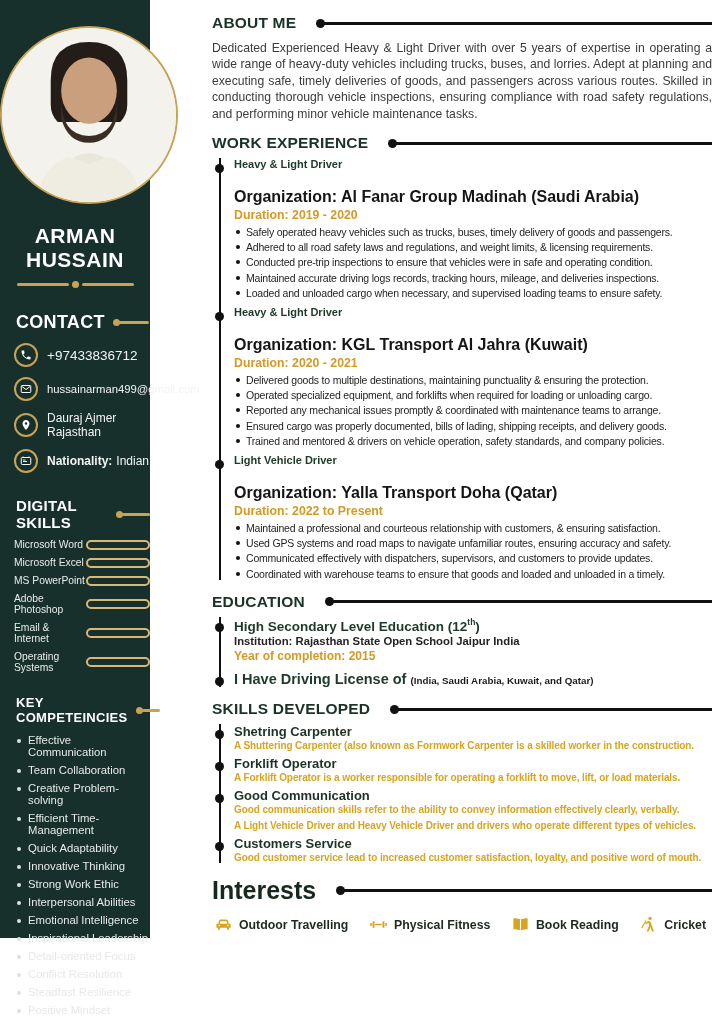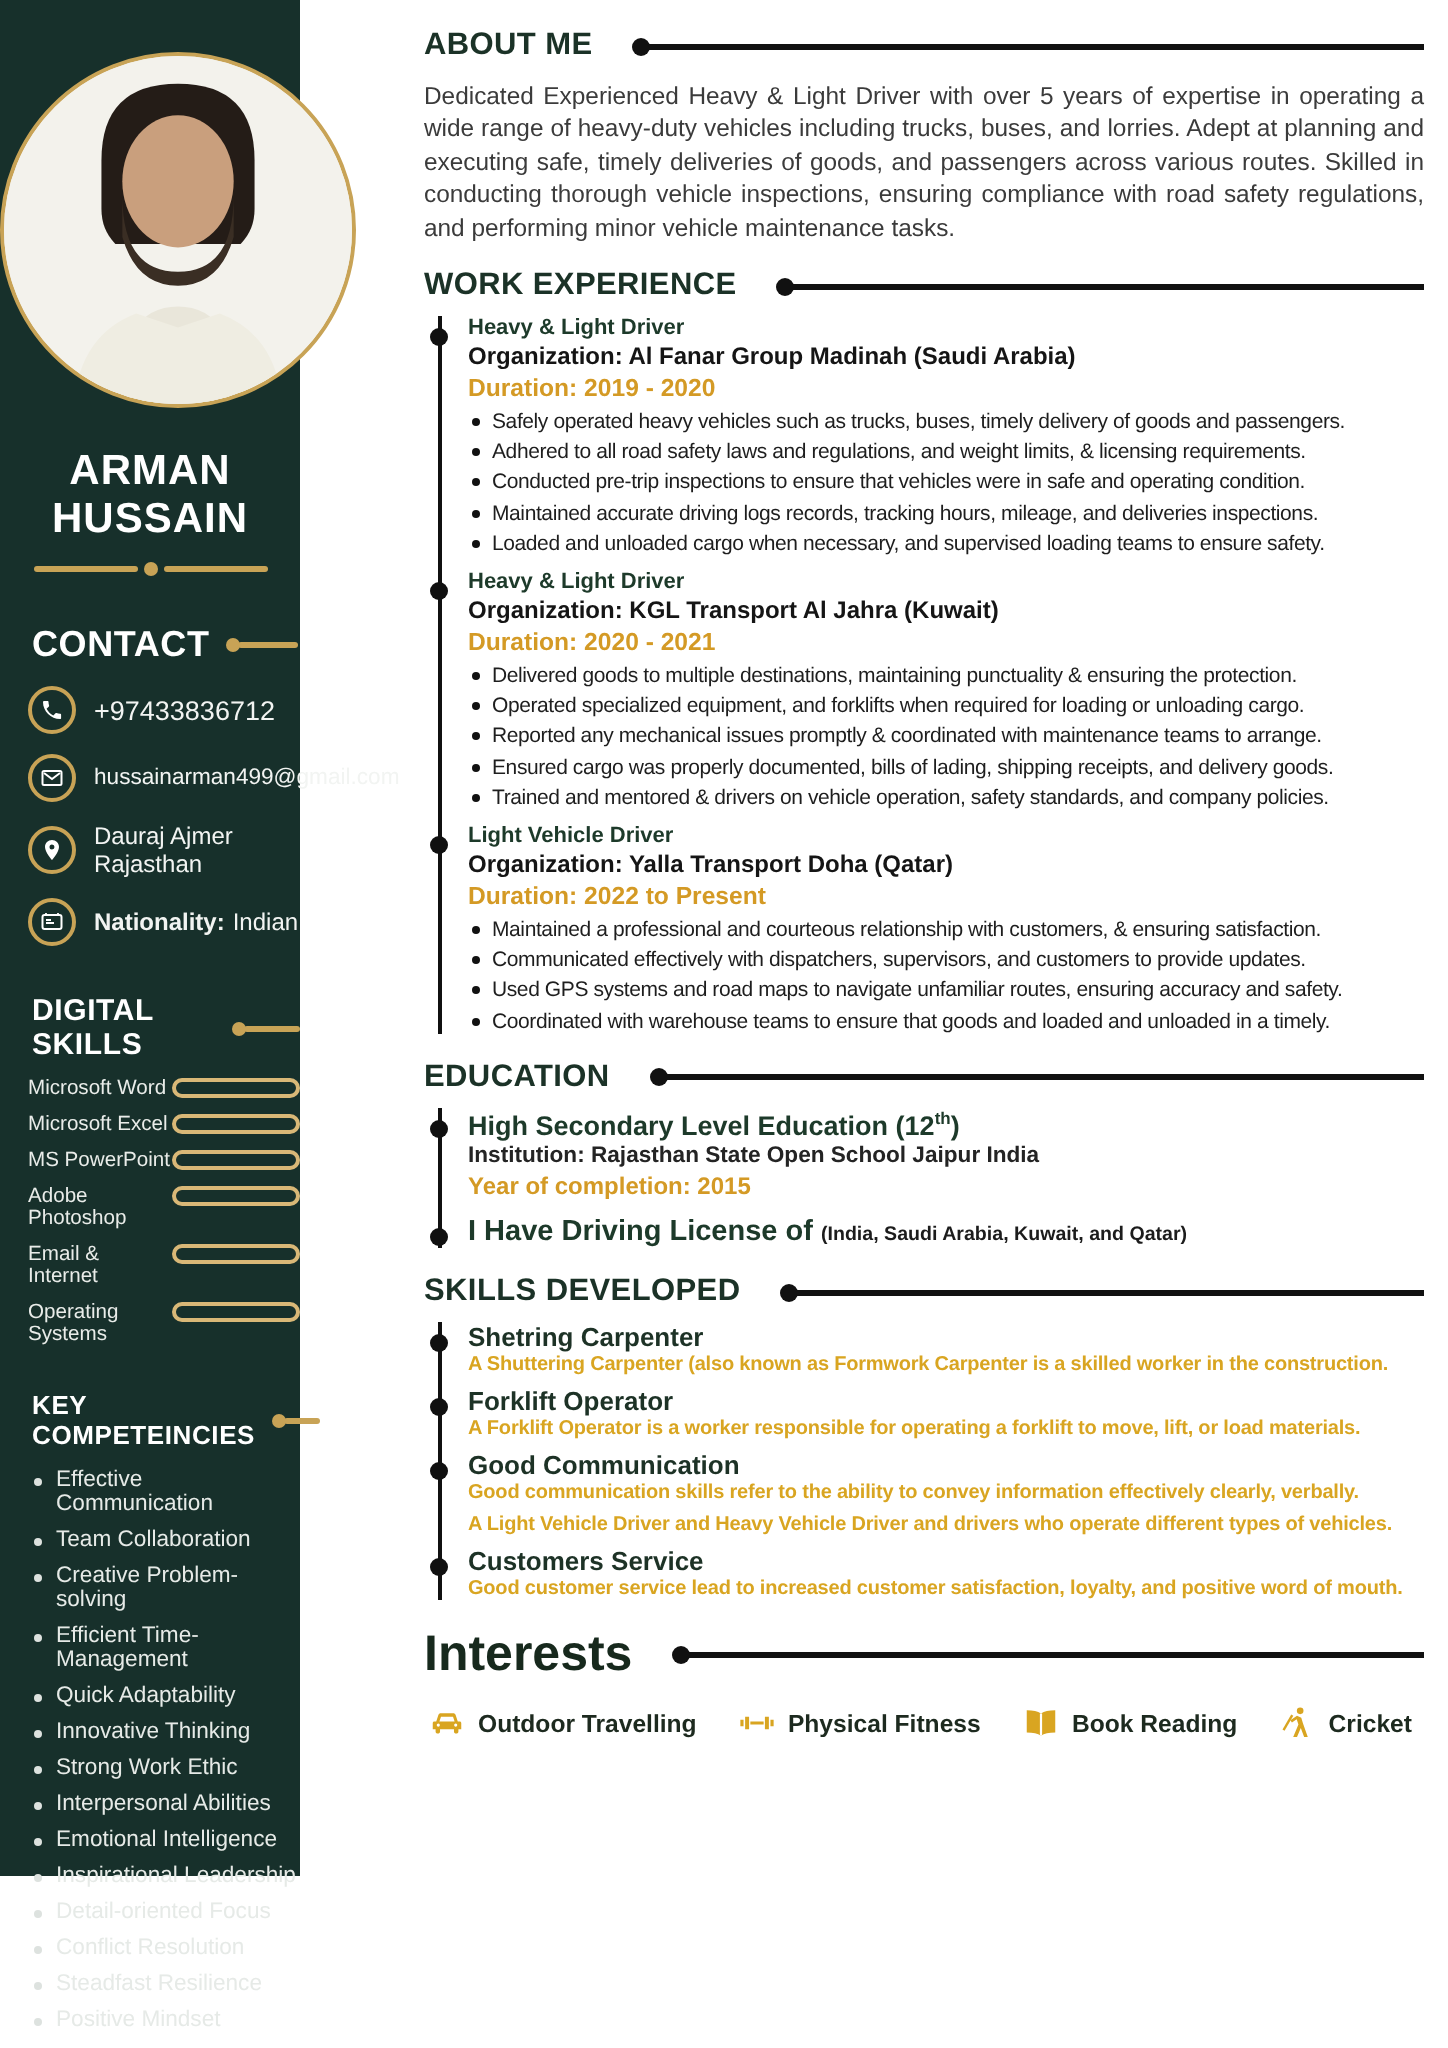--- a/index.html
+++ b/index.html
@@ -42,21 +42,21 @@
     width:24px; height:24px; border:2px solid #c8a356; border-radius:50%;
     display:flex; align-items:center; justify-content:center; flex:none;
   }
   .ci-icon svg { width:12px; height:12px; }
   .ci-text { margin-left:9px; font-size:12px; color:#f2f4f2; }
   .ci-text.phone { font-size:13.5px; }
   .ci-text.email { font-size:11.3px; }
   .ci-label { font-weight:bold; margin-right:4px; }
 
   .skill-list { margin-top:8px; }
-  .skill-row { display:flex; align-items:flex-start; padding-left:14px; margin-top:7px; }
+  .skill-row { display:flex; align-items:center; padding-left:14px; margin-top:7px; }
   .skill-label { width:86px; font-size:10.3px; color:#e9ece9; }
   .skill-bar {
     width:76px; height:10px; border:2px solid #d9b877; border-radius:6px;
     background:#17302b; overflow:hidden;
   }
   .skill-fill { height:100%; background:#d9b877; }
 
   .kc-list { margin:9px 0 0; padding:0 0 0 16px; list-style:none; }
   .kc-list li { position:relative; padding-left:12px; font-size:11.3px; color:#e6eae7; margin-top:6px; }
   .kc-list li::before {
@@ -81,21 +81,21 @@
   .sec-gap { margin-top:13px; }
 
   .timeline { margin-left:7px; border-left:2.5px solid #101010; padding-left:13px; margin-top:6px; }
   .job { margin-top:2px; }
   .job-title, .edu-degree, .sd-name, .edu-license { position:relative; }
   .tl-dot::before {
     content:""; position:absolute; left:-19px; top:6px; width:9px; height:9px;
     border-radius:50%; background:#101010;
   }
   .job-title { font-size:11px; font-weight:bold; color:#1d3a2a; }
-  .job-org { font-size:12px; font-weight:bold; color:#151515; margin-top:1px; }
+  .job-org { font-size:16px; font-weight:bold; color:#151515; margin-top:18px; }
   .job-duration { font-size:12.3px; font-weight:bold; color:#d49a25; margin-top:2px; }
   .job-bullets { margin:3px 0 7px; padding:0 0 0 12px; list-style:none; }
   .job-bullets li { position:relative; font-size:10.5px; letter-spacing:-0.2px; color:#1e1e1e; margin-top:3.4px; }
   .job-bullets li::before {
     content:""; position:absolute; left:-10px; top:4px; width:4px; height:4px;
     border-radius:50%; background:#111;
   }
   .edu-degree { font-size:13.5px; font-weight:bold; color:#1d3a2a; }
   .edu-degree sup { font-size:8.5px; }
   .edu-inst { font-size:11.3px; font-weight:bold; color:#242424; margin-top:2px; }
@@ -298,22 +298,22 @@
         <li>Ensured cargo was properly documented, bills of lading, shipping receipts, and delivery goods.</li>
         <li>Trained and mentored &amp; drivers on vehicle operation, safety standards, and company policies.</li>
       </ul>
     </div>
     <div class="job">
       <div class="job-title tl-dot">Light Vehicle Driver</div>
       <div class="job-org">Organization: Yalla Transport Doha (Qatar)</div>
       <div class="job-duration">Duration: 2022 to Present</div>
       <ul class="job-bullets">
         <li>Maintained a professional and courteous relationship with customers, &amp; ensuring satisfaction.</li>
+        <li>Used GPS systems and road maps to navigate unfamiliar routes, ensuring accuracy and safety.</li>
         <li>Communicated effectively with dispatchers, supervisors, and customers to provide updates.</li>
-        <li>Used GPS systems and road maps to navigate unfamiliar routes, ensuring accuracy and safety.</li>
         <li>Coordinated with warehouse teams to ensure that goods and loaded and unloaded in a timely.</li>
       </ul>
     </div>
   </div>
 
   <div class="sec-head sec-gap">
     <h2>EDUCATION</h2>
     <span class="rule">
         <span class="dot"></span>
         <span class="line"></span>

